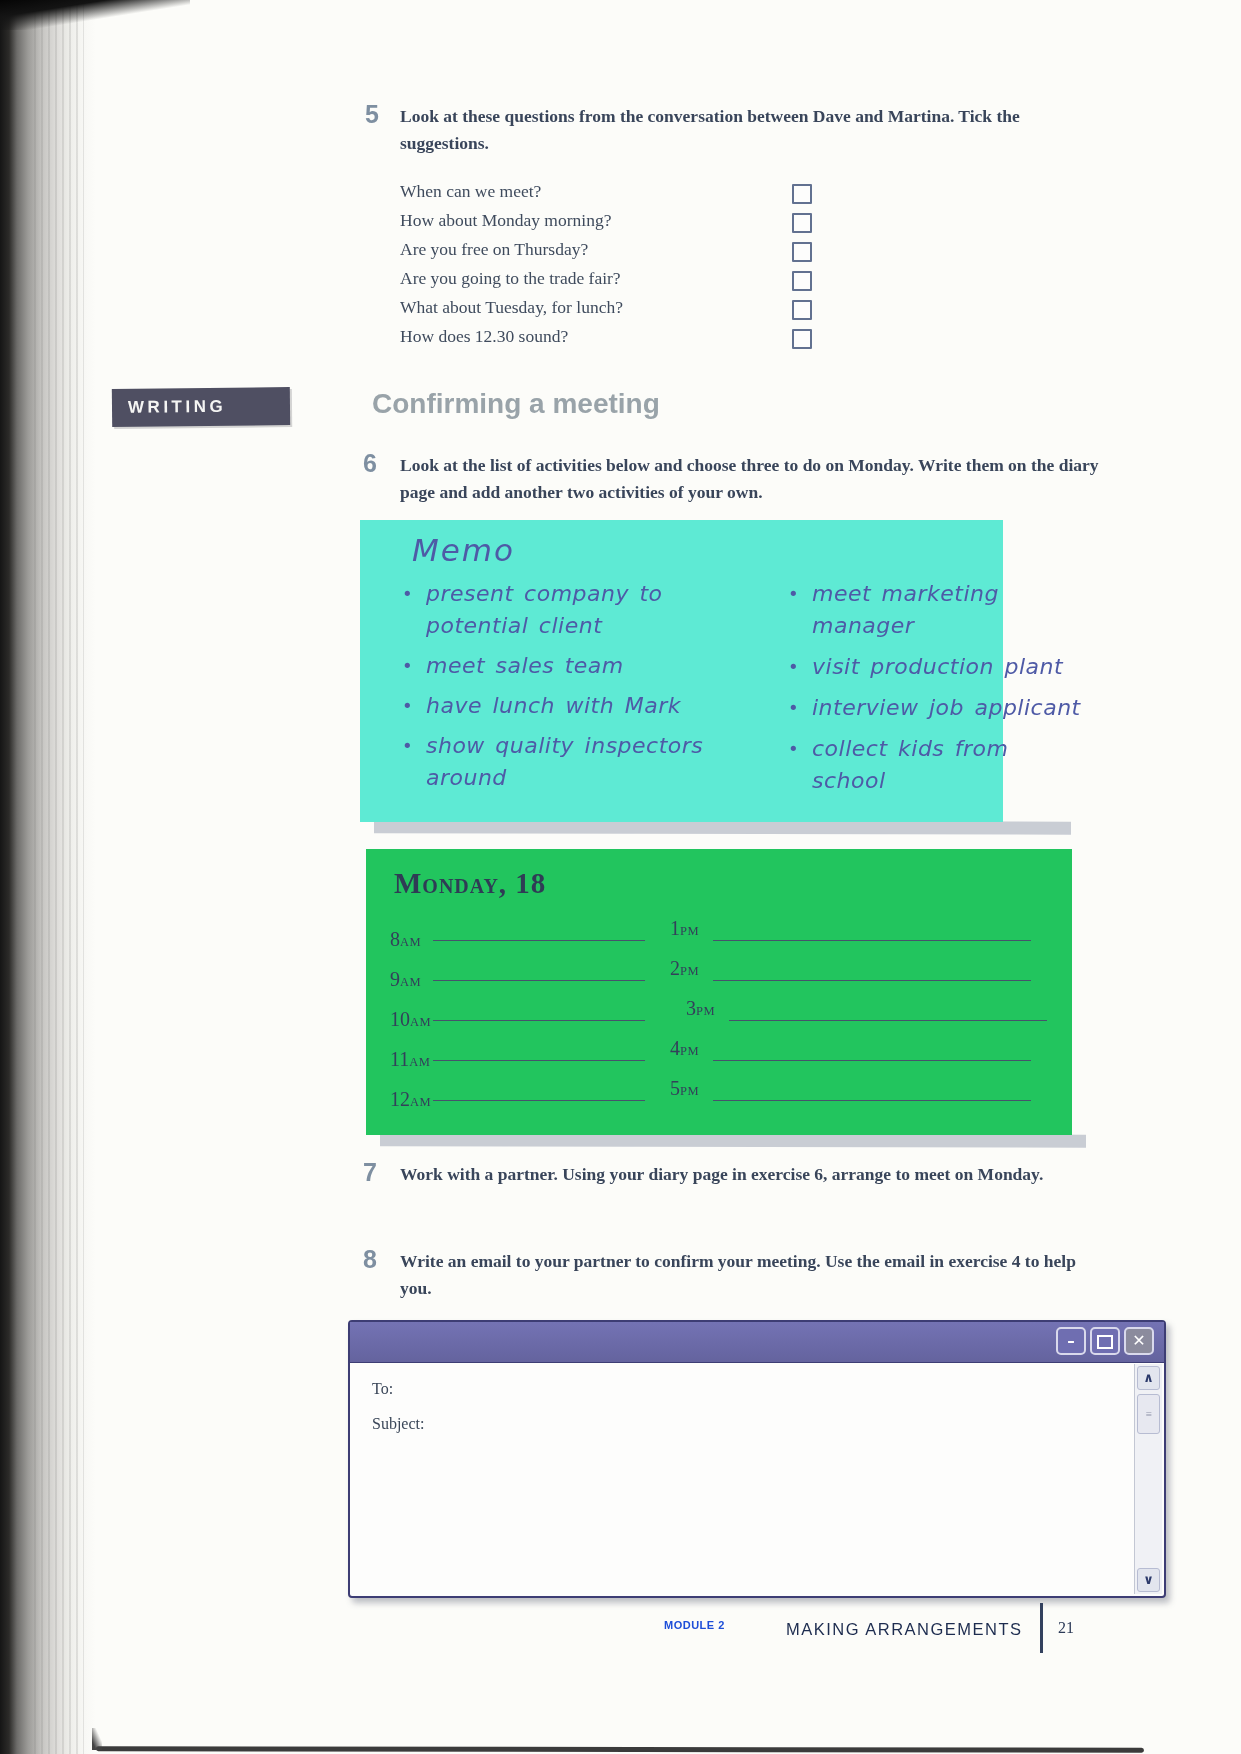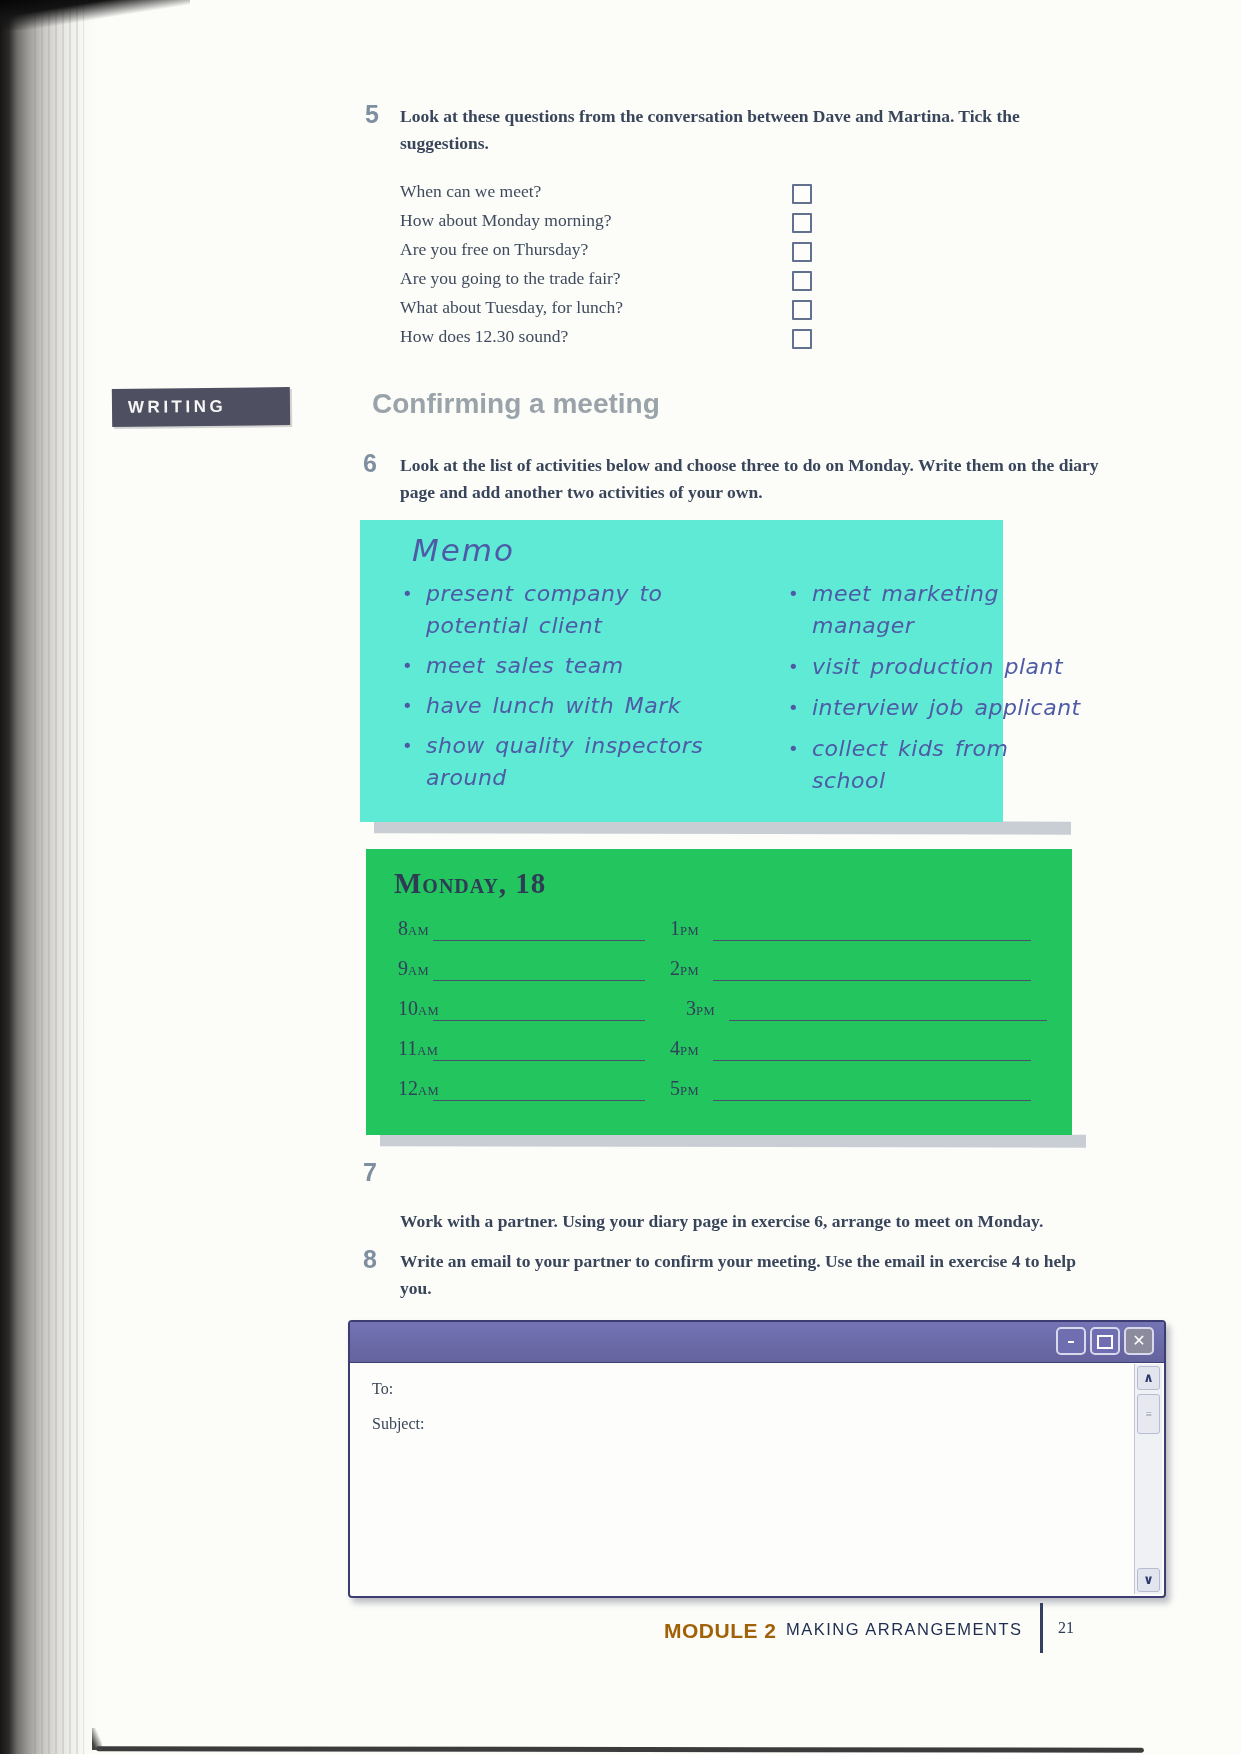--- a/index.html
+++ b/index.html
@@ -90,21 +90,21 @@
   .diary-title{
     position:absolute; left:28px; top:18px; font-variant:small-caps;
     font-weight:600; font-size:29px; letter-spacing:1px; color:#2f3c55;
   }
   .d-row{position:absolute; height:26px;}
   .t-num{font-size:20px; color:#33405a;}
   .t-ap{font-size:12.5px; color:#33405a; letter-spacing:.5px;}
   .d-line{position:absolute; bottom:2px; border-bottom:1.5px solid #46536b;}
   .d-row.l .d-line{left:67px; width:212px;}
   .d-row.r .d-line{left:347px; width:318px;}
-  .d-row.l .t-wrap{position:absolute; left:32px;}
+  .d-row.l .t-wrap{position:absolute; left:24px;margin-top:11px;}
   .d-row.r .t-wrap{position:absolute; left:304px;}
   
   .email-win{
     position:absolute; left:348px; top:1320px; width:818px; height:278px;
     border:2.5px solid #3d3d74; border-radius:4px; background:#fdfdfc;
     box-shadow:4px 5px 6px rgba(110,115,130,.45); box-sizing:border-box;
   }
   .titlebar{
     position:absolute; left:0; top:0; right:0; height:40px;
     background:linear-gradient(#7473b4,#64639e); border-bottom:1.5px solid #3d3d74;
@@ -133,22 +133,22 @@
   }
   .scroll-up{top:2px;} .scroll-down{bottom:2px;}
   .scroll-thumb{
     position:absolute; left:2px; right:2px; top:30px; height:40px;
     background:#e7e8f0; border:1px solid #b7bcd2; border-radius:3px;
     color:#8d93a8; font-size:11px; line-height:38px; text-align:center; box-sizing:border-box;
   }
   
   .footer-module{
     position:absolute; left:664px; top:1619px;
-    font-family:"Liberation Sans",sans-serif; font-weight:bold; font-size:21px;
-    letter-spacing:.5px; color:#a16207;text-align:center;
+    font-family:"Liberation Sans",sans-serif; font-weight:bold; font-size:11px;
+    letter-spacing:.5px; color:#1d4ed8;text-align:center;
   }
   .footer-section{
     position:absolute; left:786px; top:1620px;
     font-family:"Liberation Sans",sans-serif; font-size:16.5px;
     letter-spacing:1.5px; color:#1d2c4f;
   }
   .footer-bar{position:absolute; left:1040px; top:1603px; width:2.5px; height:50px; background:#33415e;}
   .footer-page{position:absolute; left:1058px; top:1619px; font-size:16px; color:#2c3a57;}
 </style>
 </head>
@@ -280,21 +280,21 @@
       <span class="t-wrap"><span class="t-num">4</span><span class="t-ap">PM</span></span>
       <span class="d-line"></span>
     </div>
     <div class="d-row r" style="left:0; right:0; top:228px;">
       <span class="t-wrap"><span class="t-num">5</span><span class="t-ap">PM</span></span>
       <span class="d-line"></span>
     </div>
   </div>
 
   <div class="ex-num" style="left:363px; top:1158px;">7</div>
-  <div class="ex-instr" style="left:400px; top:1161px; width:680px;margin-top:47px;">Work with a partner. Using your diary page in exercise 6, arrange to meet on Monday.</div>
+  <div class="ex-instr" style="left:400px; top:1161px; width:680px;">Work with a partner. Using your diary page in exercise 6, arrange to meet on Monday.</div>
 
   <div class="ex-num" style="left:363px; top:1245px;">8</div>
   <div class="ex-instr" style="left:400px; top:1248px; width:708px;">Write an email to your partner to confirm your meeting. Use the email in exercise 4 to help you.</div>
 
   <div class="email-win">
     <div class="titlebar">
       <div class="win-controls">
         <div class="win-btn"><span>–</span></div>
         <div class="win-btn"><span class="max-box"></span></div>
         <div class="win-btn close"><span>✕</span></div>

